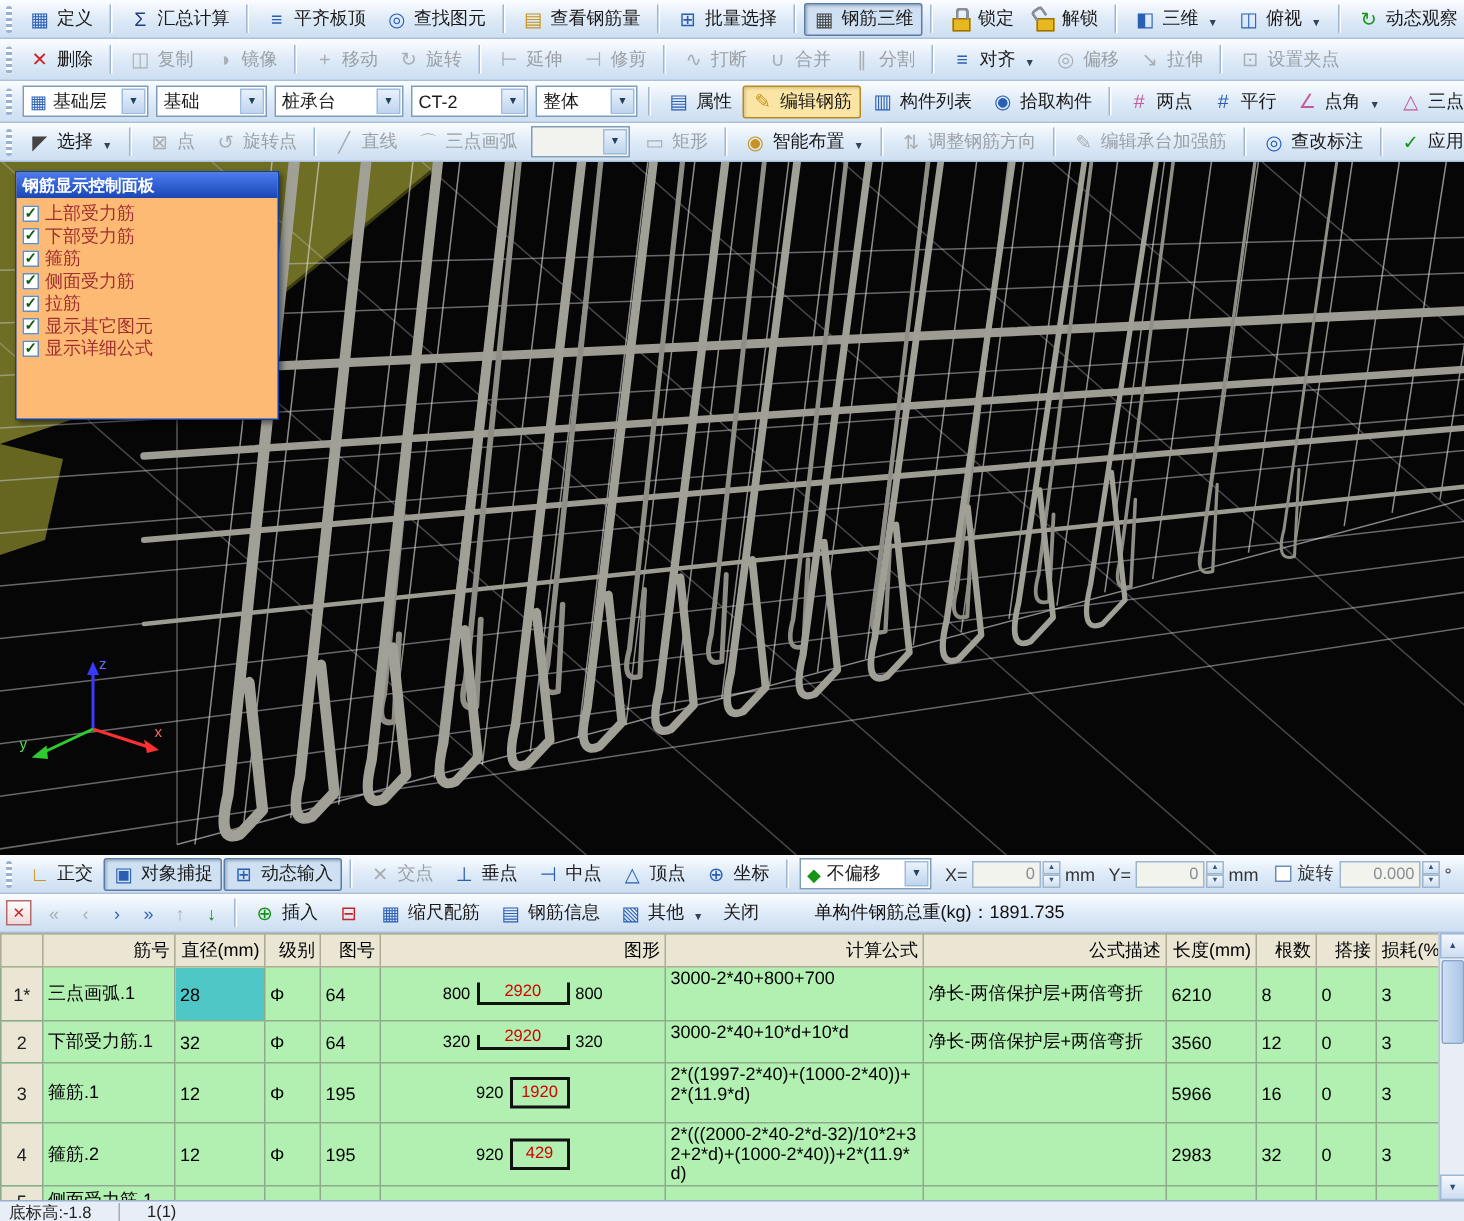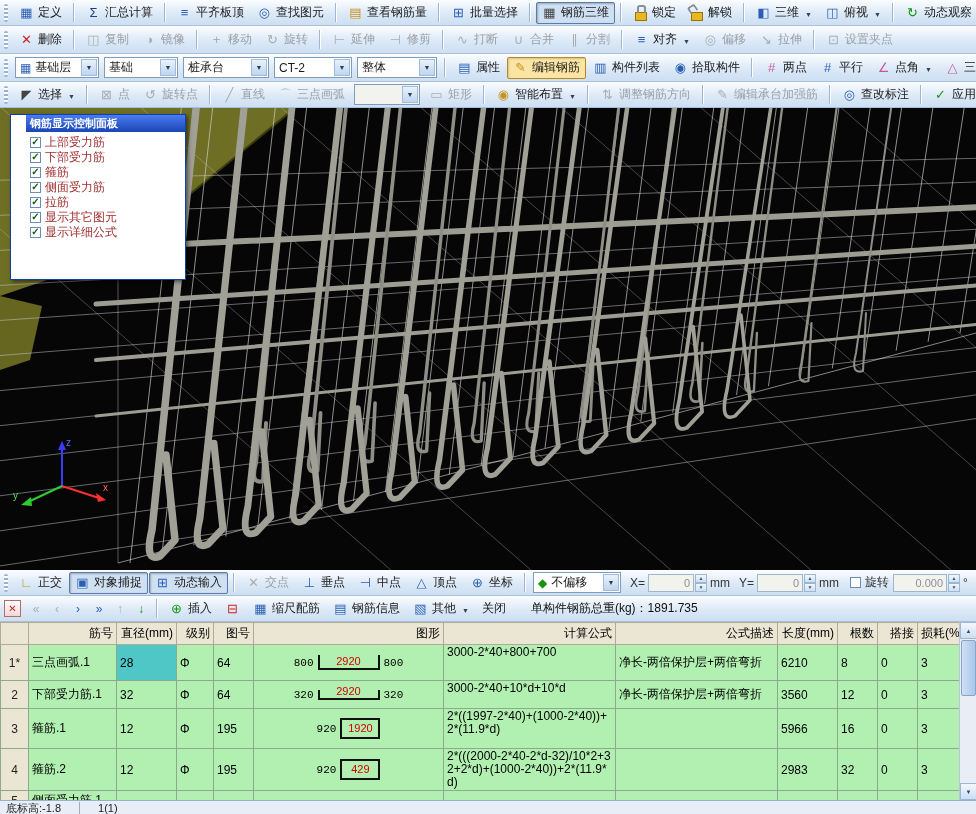--- a/index.html
+++ b/index.html
@@ -25,57 +25,57 @@
   .combo.dis{background:#f2f2ee;color:#9aa0a6;}
   .combo .cic{margin-right:4px;font-style:normal;}
   
   .ic-lockwrap{width:15px;height:16px;position:relative;flex:none;}
   .ic-lock{position:absolute;left:2px;top:7px;width:10px;height:7px;background:#e8b820;border:1px solid #96730e;}
   .ic-lock::before{content:"";position:absolute;width:5px;height:6px;border:2px solid #8a8f94;border-bottom:none;border-radius:3px 3px 0 0;left:1px;top:-8px;}
   .ic-unlock::before{transform:rotate(-35deg);left:-4px;top:-8px;}
   
   .viewport{position:relative;width:976px;height:462px;background:#060606;overflow:hidden;}
   .viewport svg{display:block;position:absolute;left:0;top:0;}
-  .panel{position:absolute;left:10px;top:6px;width:176px;height:166px;background:#ffffff;border:1px solid #0a41aa;box-shadow:2px 2px 4px rgba(0,0,0,.5);z-index:5;box-sizing:border-box;padding-left:15px;}
+  .panel{position:absolute;left:10px;top:6px;width:176px;height:166px;background:#fdba74;border:1px solid #0a41aa;box-shadow:2px 2px 4px rgba(0,0,0,.5);z-index:5;box-sizing:border-box;}
   .panel-title{height:17px;background:linear-gradient(#4a7bf0,#1b46b4);color:#fff;font-size:11px;font-weight:bold;display:flex;align-items:center;padding:0 4px;}
   .panel-body{padding:3px 2px;}
   .prow{display:flex;align-items:center;gap:4px;height:15px;padding-left:2px;}
   .prow .plabel{color:#a03030;font-size:12px;}
   .cbx{width:11px;height:11px;background:#fff;border:1px solid #6a8db5;display:inline-flex;align-items:center;justify-content:center;box-sizing:border-box;flex:none;}
   .cbx.on::after{content:"✓";font-size:10px;font-weight:bold;color:#0c5c0c;margin-top:-2px;}
   
   .snapbar{height:26px;}
   .numfield{display:flex;align-items:center;justify-content:flex-end;border:1px solid #9eb6ce;background:#f3f3ee;height:18px;width:46px;padding:0 3px;color:#8b9097;font-size:11px;box-sizing:border-box;flex:none;}
   .spin{display:inline-flex;flex-direction:column;width:12px;height:18px;flex:none;}
   .spin b{flex:1;border:1px solid #9eb6ce;background:linear-gradient(#f2f7fc,#cfe0f2);display:flex;align-items:center;justify-content:center;box-sizing:border-box;}
   .spin b::after{content:"▲";font-size:5px;color:#345a7d;}
   .spin b+b::after{content:"▼";}
   .unit{margin:0 4px 0 2px;color:#333;text-align:center;}
   
   .ttb{height:26px;}
   .xclose{width:15px;height:15px;border:1px solid #b86a6a;background:linear-gradient(#fff,#f0d8d8);color:#c22;font-size:10px;display:inline-flex;align-items:center;justify-content:center;margin:0 4px 0 2px;flex:none;}
   .navbtn{width:18px;height:18px;display:inline-flex;align-items:center;justify-content:center;font-size:12px;color:#2b5fb4;border:1px solid transparent;flex:none;}
   .navbtn.dis{color:#a8aeb4;}
   .navbtn.grn{color:#169416;}
-  .total{margin-left:18px;color:#111;white-space:nowrap;}
+  .total{margin-left:30px;color:#111;white-space:nowrap;}
   .total b{font-weight:normal;}
   
   .tablewrap{position:relative;width:976px;height:178px;background:#b2f0b2;overflow:hidden;}
   table.grid{border-collapse:collapse;table-layout:fixed;width:959px;}
   table.grid th,table.grid td{border:1px solid #8fa98f;padding:1px 3px;font-size:12px;overflow:hidden;box-sizing:border-box;}
   table.grid th{background:#ebe6d4;border-color:#b1ab96;font-weight:normal;color:#000;height:22px;text-align:right;white-space:nowrap;}
   th.red{color:#cc0000;}
   td{background:#b2f0b2;color:#000;vertical-align:middle;}
   td.rn{background:#ebe6d4;border-color:#b1ab96;text-align:center;color:#222;}
   td.name{word-break:break-all;line-height:13px;padding-left:4px;}
   td.sel{background:#4fc7c7;}
   td.formula{font-size:11px;line-height:13px;word-break:break-all;vertical-align:top;padding-top:2px;}
   tr.h36{height:36px}tr.h28{height:28px}tr.h40{height:40px}tr.h38{height:38px}tr.h20{height:20px}
   .shp{display:flex;align-items:center;justify-content:center;gap:4px;}
-  .sh-num{font-size:11px;color:#000;font-family:Liberation Mono, monospace;}
+  .sh-num{font-size:11px;color:#000;}
   .ubox{width:62px;border:2px solid #111;border-top:none;display:flex;align-items:flex-end;justify-content:center;box-sizing:border-box;}
   .u-tall{height:15px}.u-short{height:10px}
   .sh-red{color:#d40000;font-style:normal;font-size:11px;line-height:11px;margin-bottom:1px;}
   .rbox{min-width:32px;height:17px;border:2px solid #111;display:flex;align-items:center;justify-content:center;padding:0 2px;box-sizing:content-box;}
   
   .vscroll{position:absolute;right:0;top:0;bottom:0;width:17px;background:#e9eef6;border-left:1px solid #b8c6da;box-sizing:border-box;}
   .sbtn{position:absolute;left:0;width:17px;height:17px;background:linear-gradient(#f4f8fc,#cdddf1);border:1px solid #9db7d6;display:flex;align-items:center;justify-content:center;box-sizing:border-box;}
   .sbtn::after{font-size:6px;color:#2c4d75;}
   .sb-up{top:0}.sb-up::after{content:"▲";}
   .sb-dn{bottom:0}.sb-dn::after{content:"▼";}
@@ -235,21 +235,21 @@
         <span class="carrow"></span>
       </div>
     <div class="combo" style="width:86px">
         <span>桩承台</span>
         <span class="carrow"></span>
       </div>
     <div class="combo" style="width:78px">
         <span>CT-2</span>
         <span class="carrow"></span>
       </div>
-    <div class="combo" style="width:80px">
+    <div class="combo" style="width:68px">
         <span>整体</span>
         <span class="carrow"></span>
       </div>
     <span class="sep"></span>
     <button class="btn">
         <i class="ic c-blue">▤</i>
         <span>属性</span>
       </button>
     <button class="btn pressed-o">
         <i class="ic c-gold">✎</i>

